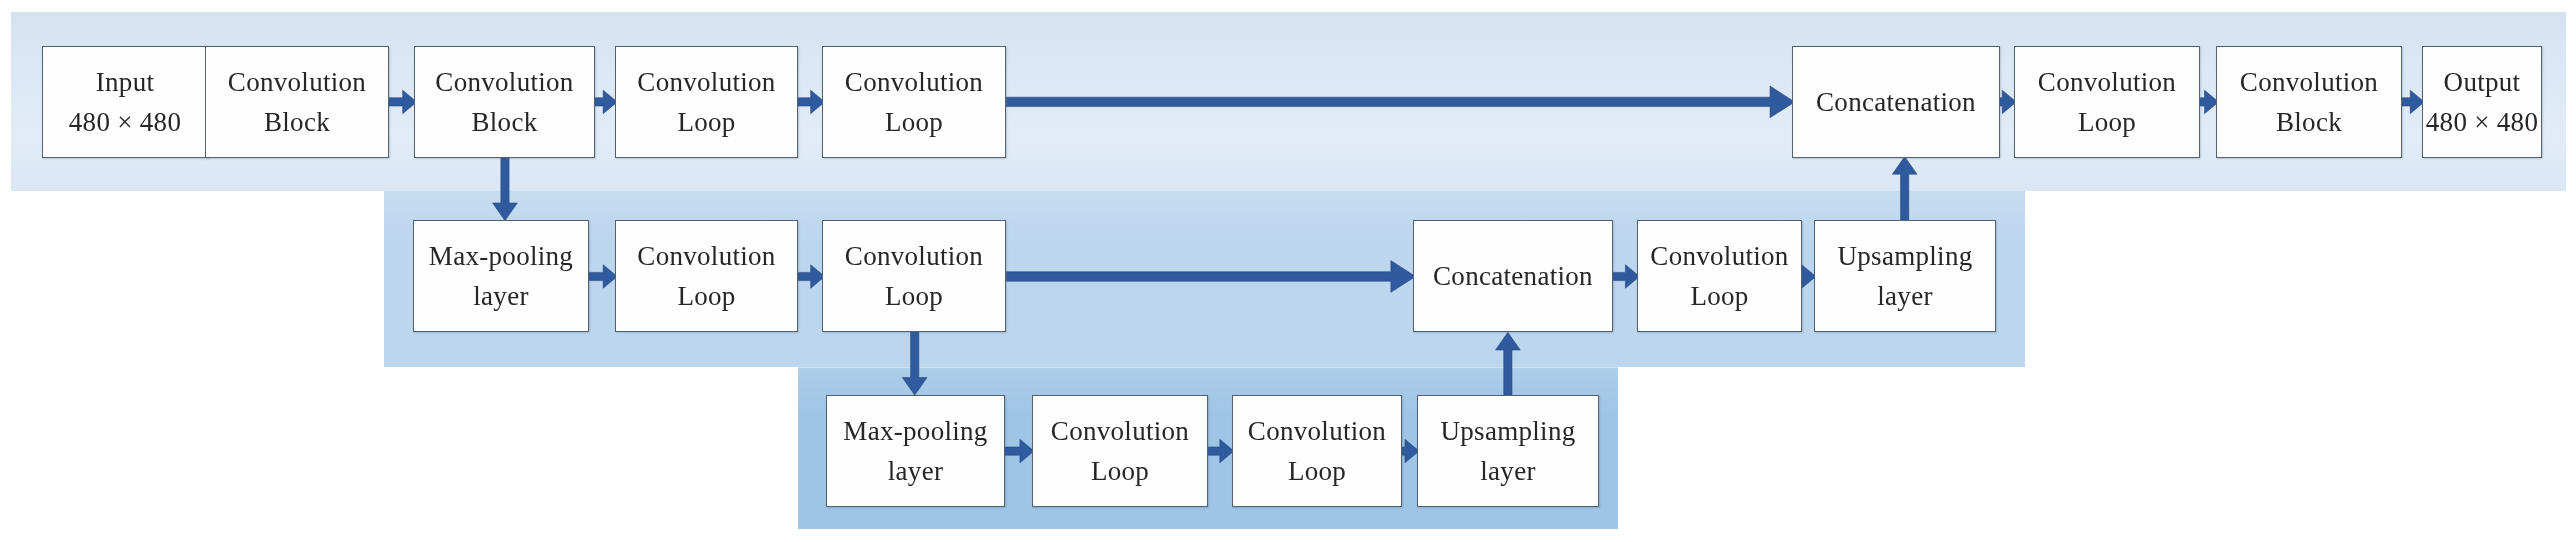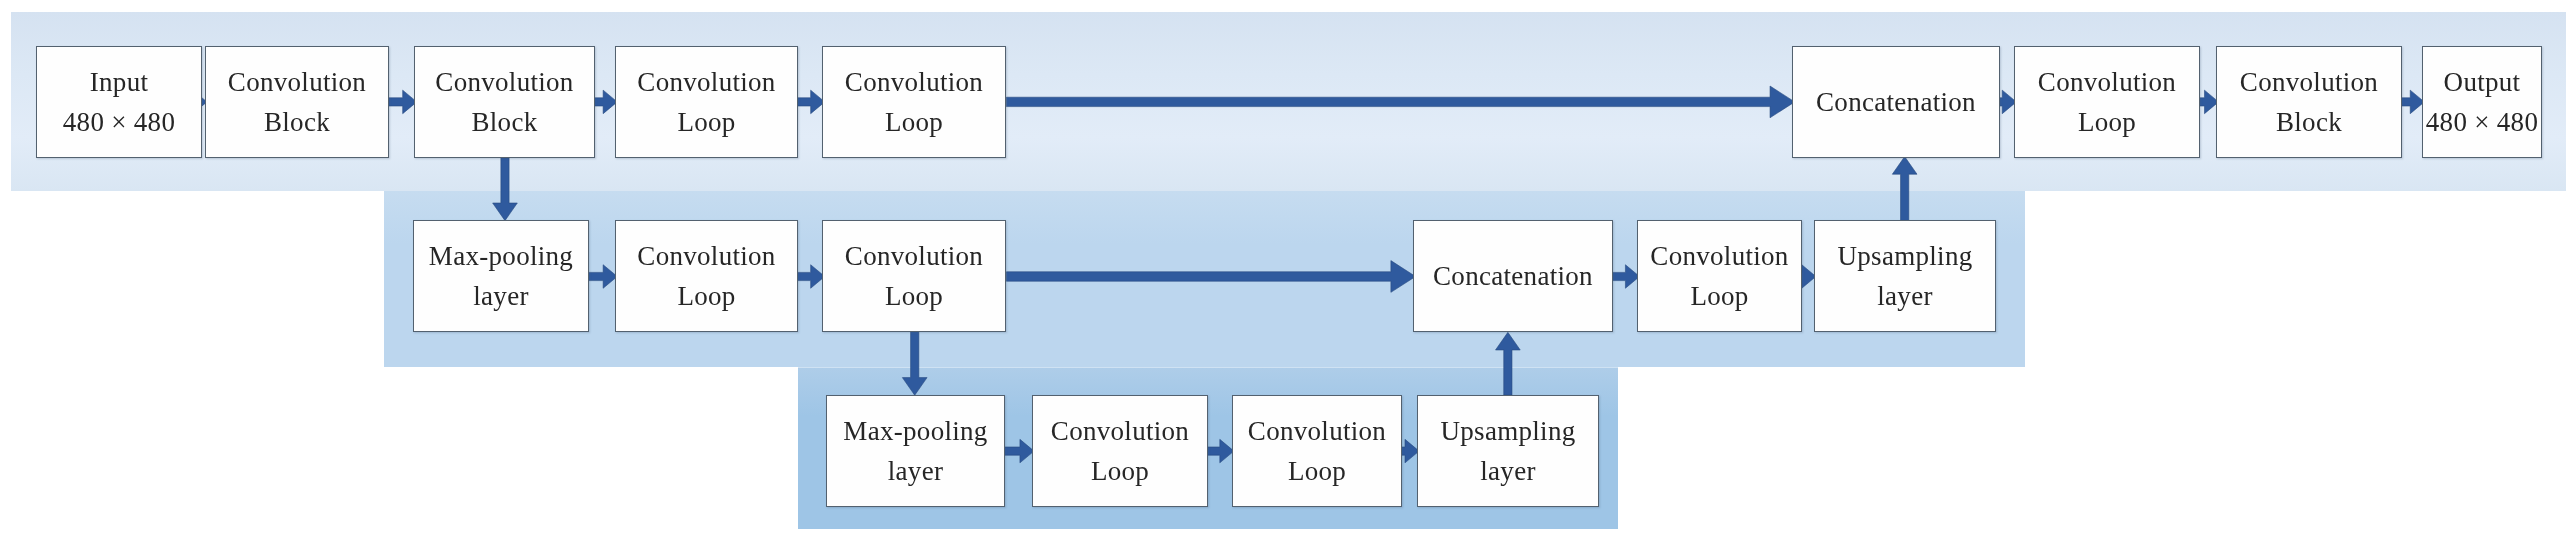--- a/index.html
+++ b/index.html
@@ -94,21 +94,21 @@
     <path d="M1708,760 L1735,760 L1735,747 L1759,767 L1735,787 L1735,774 L1708,774 Z"></path>
     <path d="M2053,760 L2075,760 L2075,747 L2099,767 L2075,787 L2075,774 L2053,774 Z"></path>
     <path d="M2383,760 L2390,760 L2390,747 L2414,767 L2390,787 L2390,774 L2383,774 Z"></path>
 
     <path d="M852,268 L852,345 L838,345 L859,375 L880,345 L866,345 L866,268 Z"></path>
     <path d="M1549,563 L1549,642 L1535,642 L1556,672 L1577,642 L1563,642 L1563,563 Z"></path>
     <path d="M2558,672 L2558,595 L2544,595 L2565,565 L2586,595 L2572,595 L2572,672 Z"></path>
     <path d="M3233,375 L3233,296 L3219,296 L3240,266 L3261,296 L3247,296 L3247,375 Z"></path>
   </svg>
 
-  <div class="node row-top" style="left:36px;width:166px">
+  <div class="node row-top" style="left:42px;width:166px">
       <span class="node-label">Input
 480 × 480</span>
     </div>
   <div class="node row-top" style="left:205px;width:184px">
       <span class="node-label">Convolution
 Block</span>
     </div>
   <div class="node row-top" style="left:414px;width:181px">
       <span class="node-label">Convolution
 Block</span>

